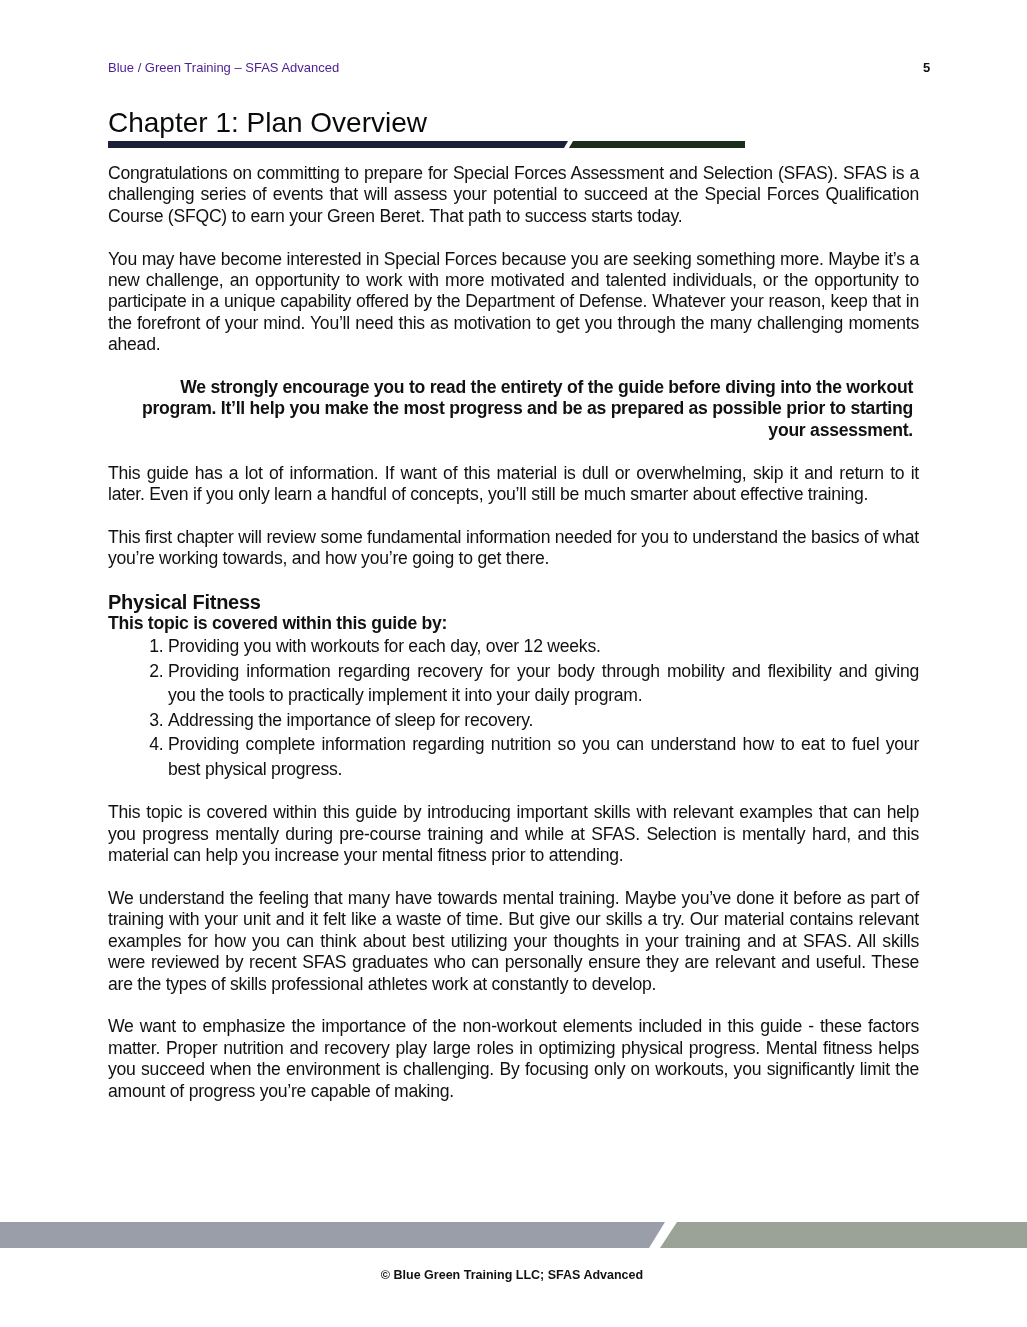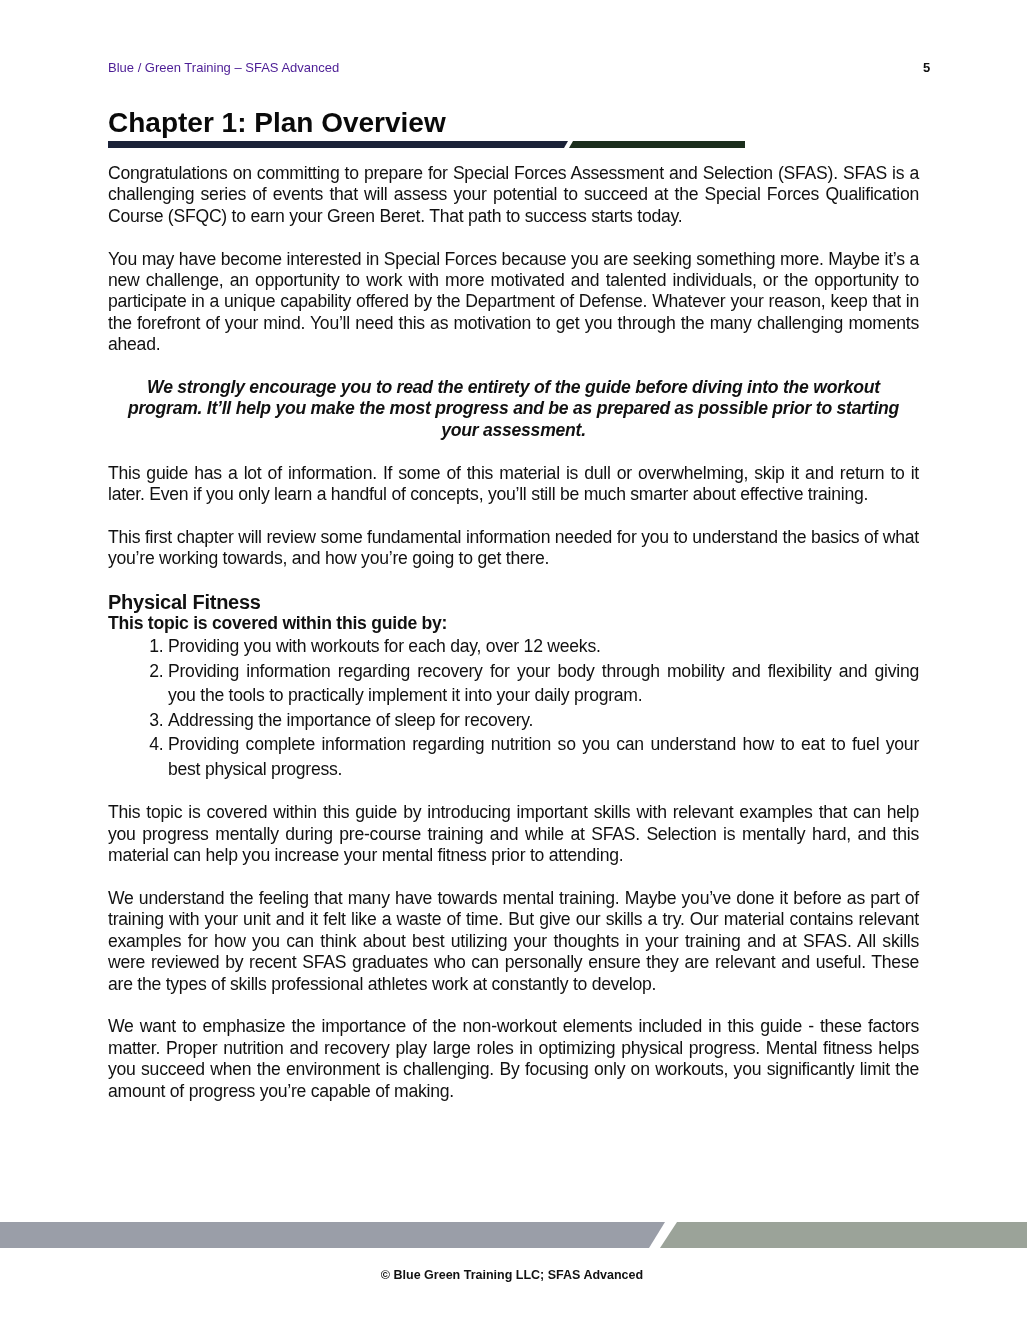--- a/index.html
+++ b/index.html
@@ -8,30 +8,30 @@
       font-family: "Liberation Sans", sans-serif; color: #111111;
     }
     .running-header {
       position: absolute; top: 60px; left: 108px; font-size: 13px; color: #4c1d95;
     }
     .page-number {
       position: absolute; top: 60px; left: 923px; font-size: 13px; color: #111; font-weight: bold;
     }
     .chapter-title {
       position: absolute; top: 107px; left: 108px; margin: 0;
-      font-size: 28px; font-weight: bold; color: #0a0a0a; letter-spacing: 0;
+      font-size: 28px; font-weight: normal; color: #0a0a0a; letter-spacing: 0;
     }
     .title-rule { position: absolute; top: 141px; left: 108px; width: 640px; height: 7px; }
     .content {
       position: absolute; top: 163px; left: 108px; width: 811px;
       font-size: 17.6px; line-height: 21.4px; letter-spacing: -0.25px;
     }
     .content p { margin: 0 0 21.4px 0; text-align: justify; }
     .content p.callout {
-      font-weight: bold; font-style: italic; text-align: center; padding: 0 6px;
+      font-weight: bold; text-align: right; padding: 0 6px;
     }
     .content h2 {
       margin: 0; font-size: 20px; font-weight: bold; line-height: 22px;
     }
     .content p.tight { margin: 0; font-weight: bold; }
     .content ol {
       margin: 0 0 21px 0; padding-left: 60px; line-height: 24.5px;
     }
     .content ol li { padding-left: 0; text-align: justify; }
     .content ol li::marker { font-weight: normal; }
@@ -50,21 +50,21 @@
 <h1 class="chapter-title">Chapter 1: Plan Overview</h1>
 <svg class="title-rule" width="640" height="7" viewBox="0 0 640 7">
   <polygon points="0,0 460,0 456,7 0,7" fill="#1b2238"></polygon>
   <polygon points="465,0 637,0 637,7 461,7" fill="#1b2e1c"></polygon>
 </svg>
 
 <div class="content">
   <p>Congratulations on committing to prepare for Special Forces Assessment and Selection (SFAS). SFAS is a challenging series of events that will assess your potential to succeed at the Special Forces Qualification Course (SFQC) to earn your Green Beret. That path to success starts today.</p>
   <p>You may have become interested in Special Forces because you are seeking something more. Maybe it’s a new challenge, an opportunity to work with more motivated and talented individuals, or the opportunity to participate in a unique capability offered by the Department of Defense. Whatever your reason, keep that in the forefront of your mind. You’ll need this as motivation to get you through the many challenging moments ahead.</p>
   <p class="callout">We strongly encourage you to read the entirety of the guide before diving into the workout program. It’ll help you make the most progress and be as prepared as possible prior to starting your assessment.</p>
-  <p>This guide has a lot of information. If some of this material is dull or overwhelming, skip it and return to it later. Even if you only learn a handful of concepts, you’ll still be much smarter about effective training.</p>
+  <p>This guide has a lot of information. If want of this material is dull or overwhelming, skip it and return to it later. Even if you only learn a handful of concepts, you’ll still be much smarter about effective training.</p>
   <p>This first chapter will review some fundamental information needed for you to understand the basics of what you’re working towards, and how you’re going to get there.</p>
 
   <h2>Physical Fitness</h2>
   <p class="tight">This topic is covered within this guide by:</p>
   <ol>
     <li>Providing you with workouts for each day, over 12 weeks.</li>
     <li>Providing information regarding recovery for your body through mobility and flexibility and giving you the tools to practically implement it into your daily program.</li>
     <li>Addressing the importance of sleep for recovery.</li>
     <li>Providing complete information regarding nutrition so you can understand how to eat to fuel your best physical progress.</li>
   </ol>

